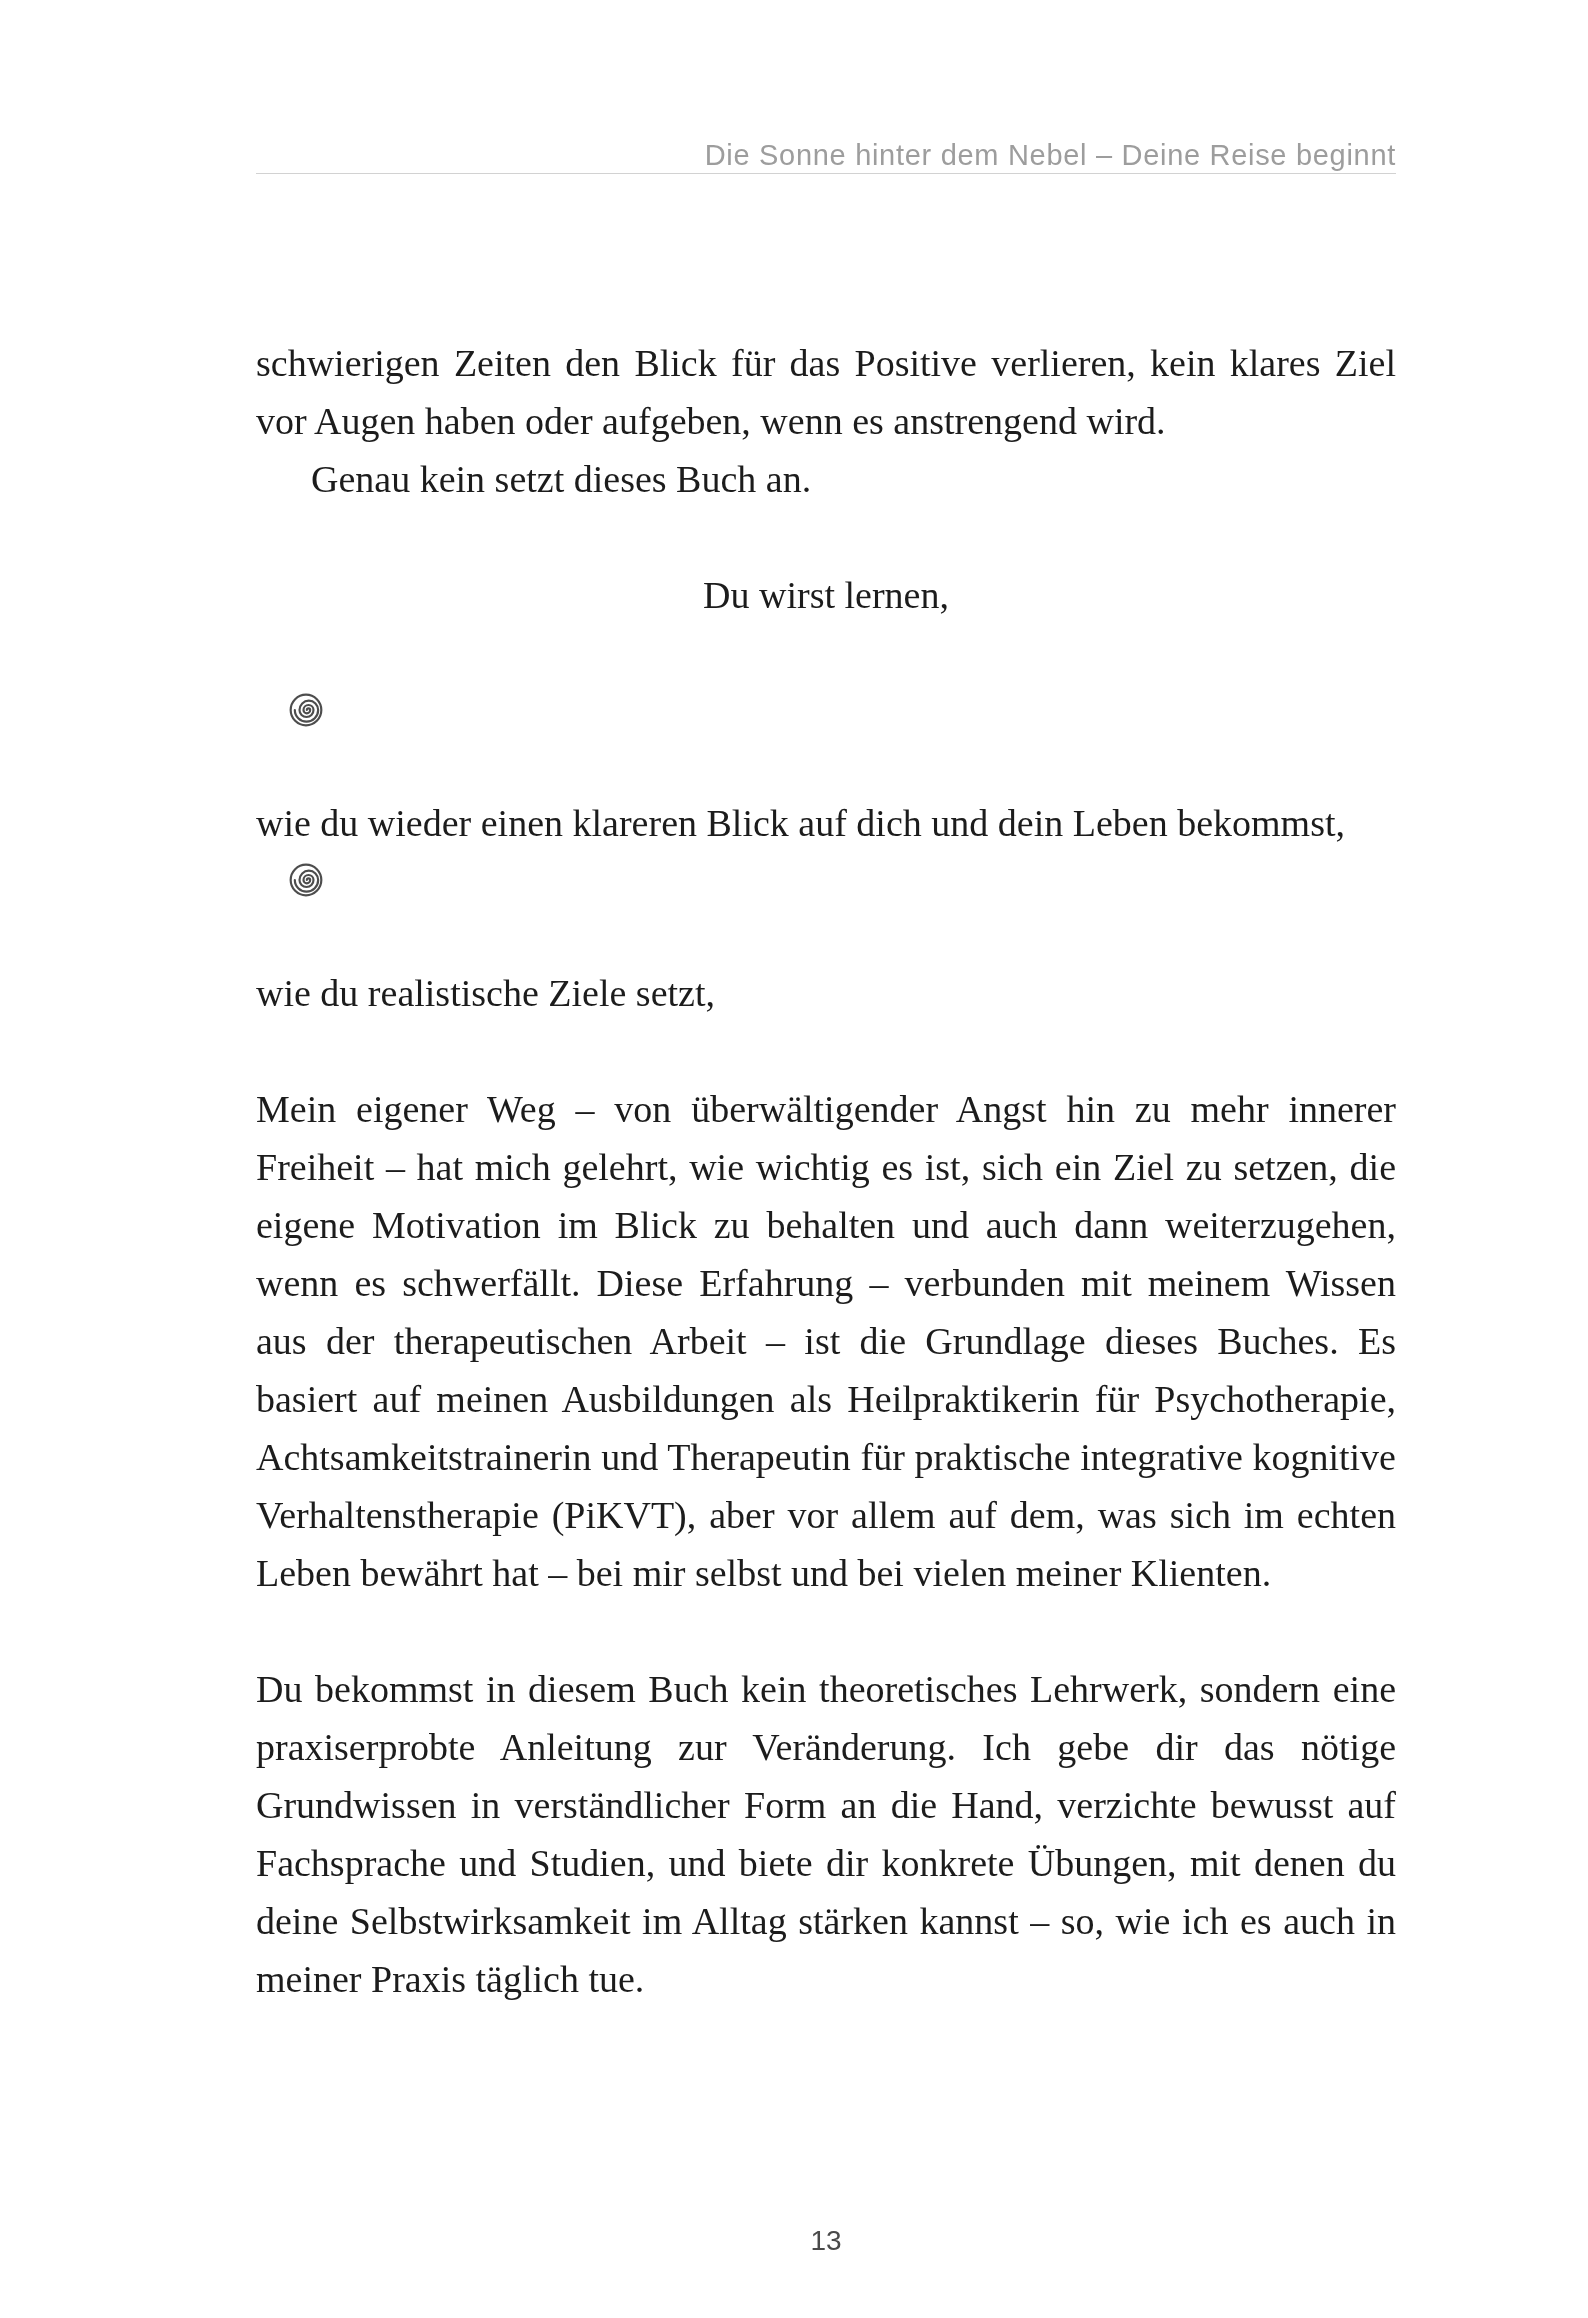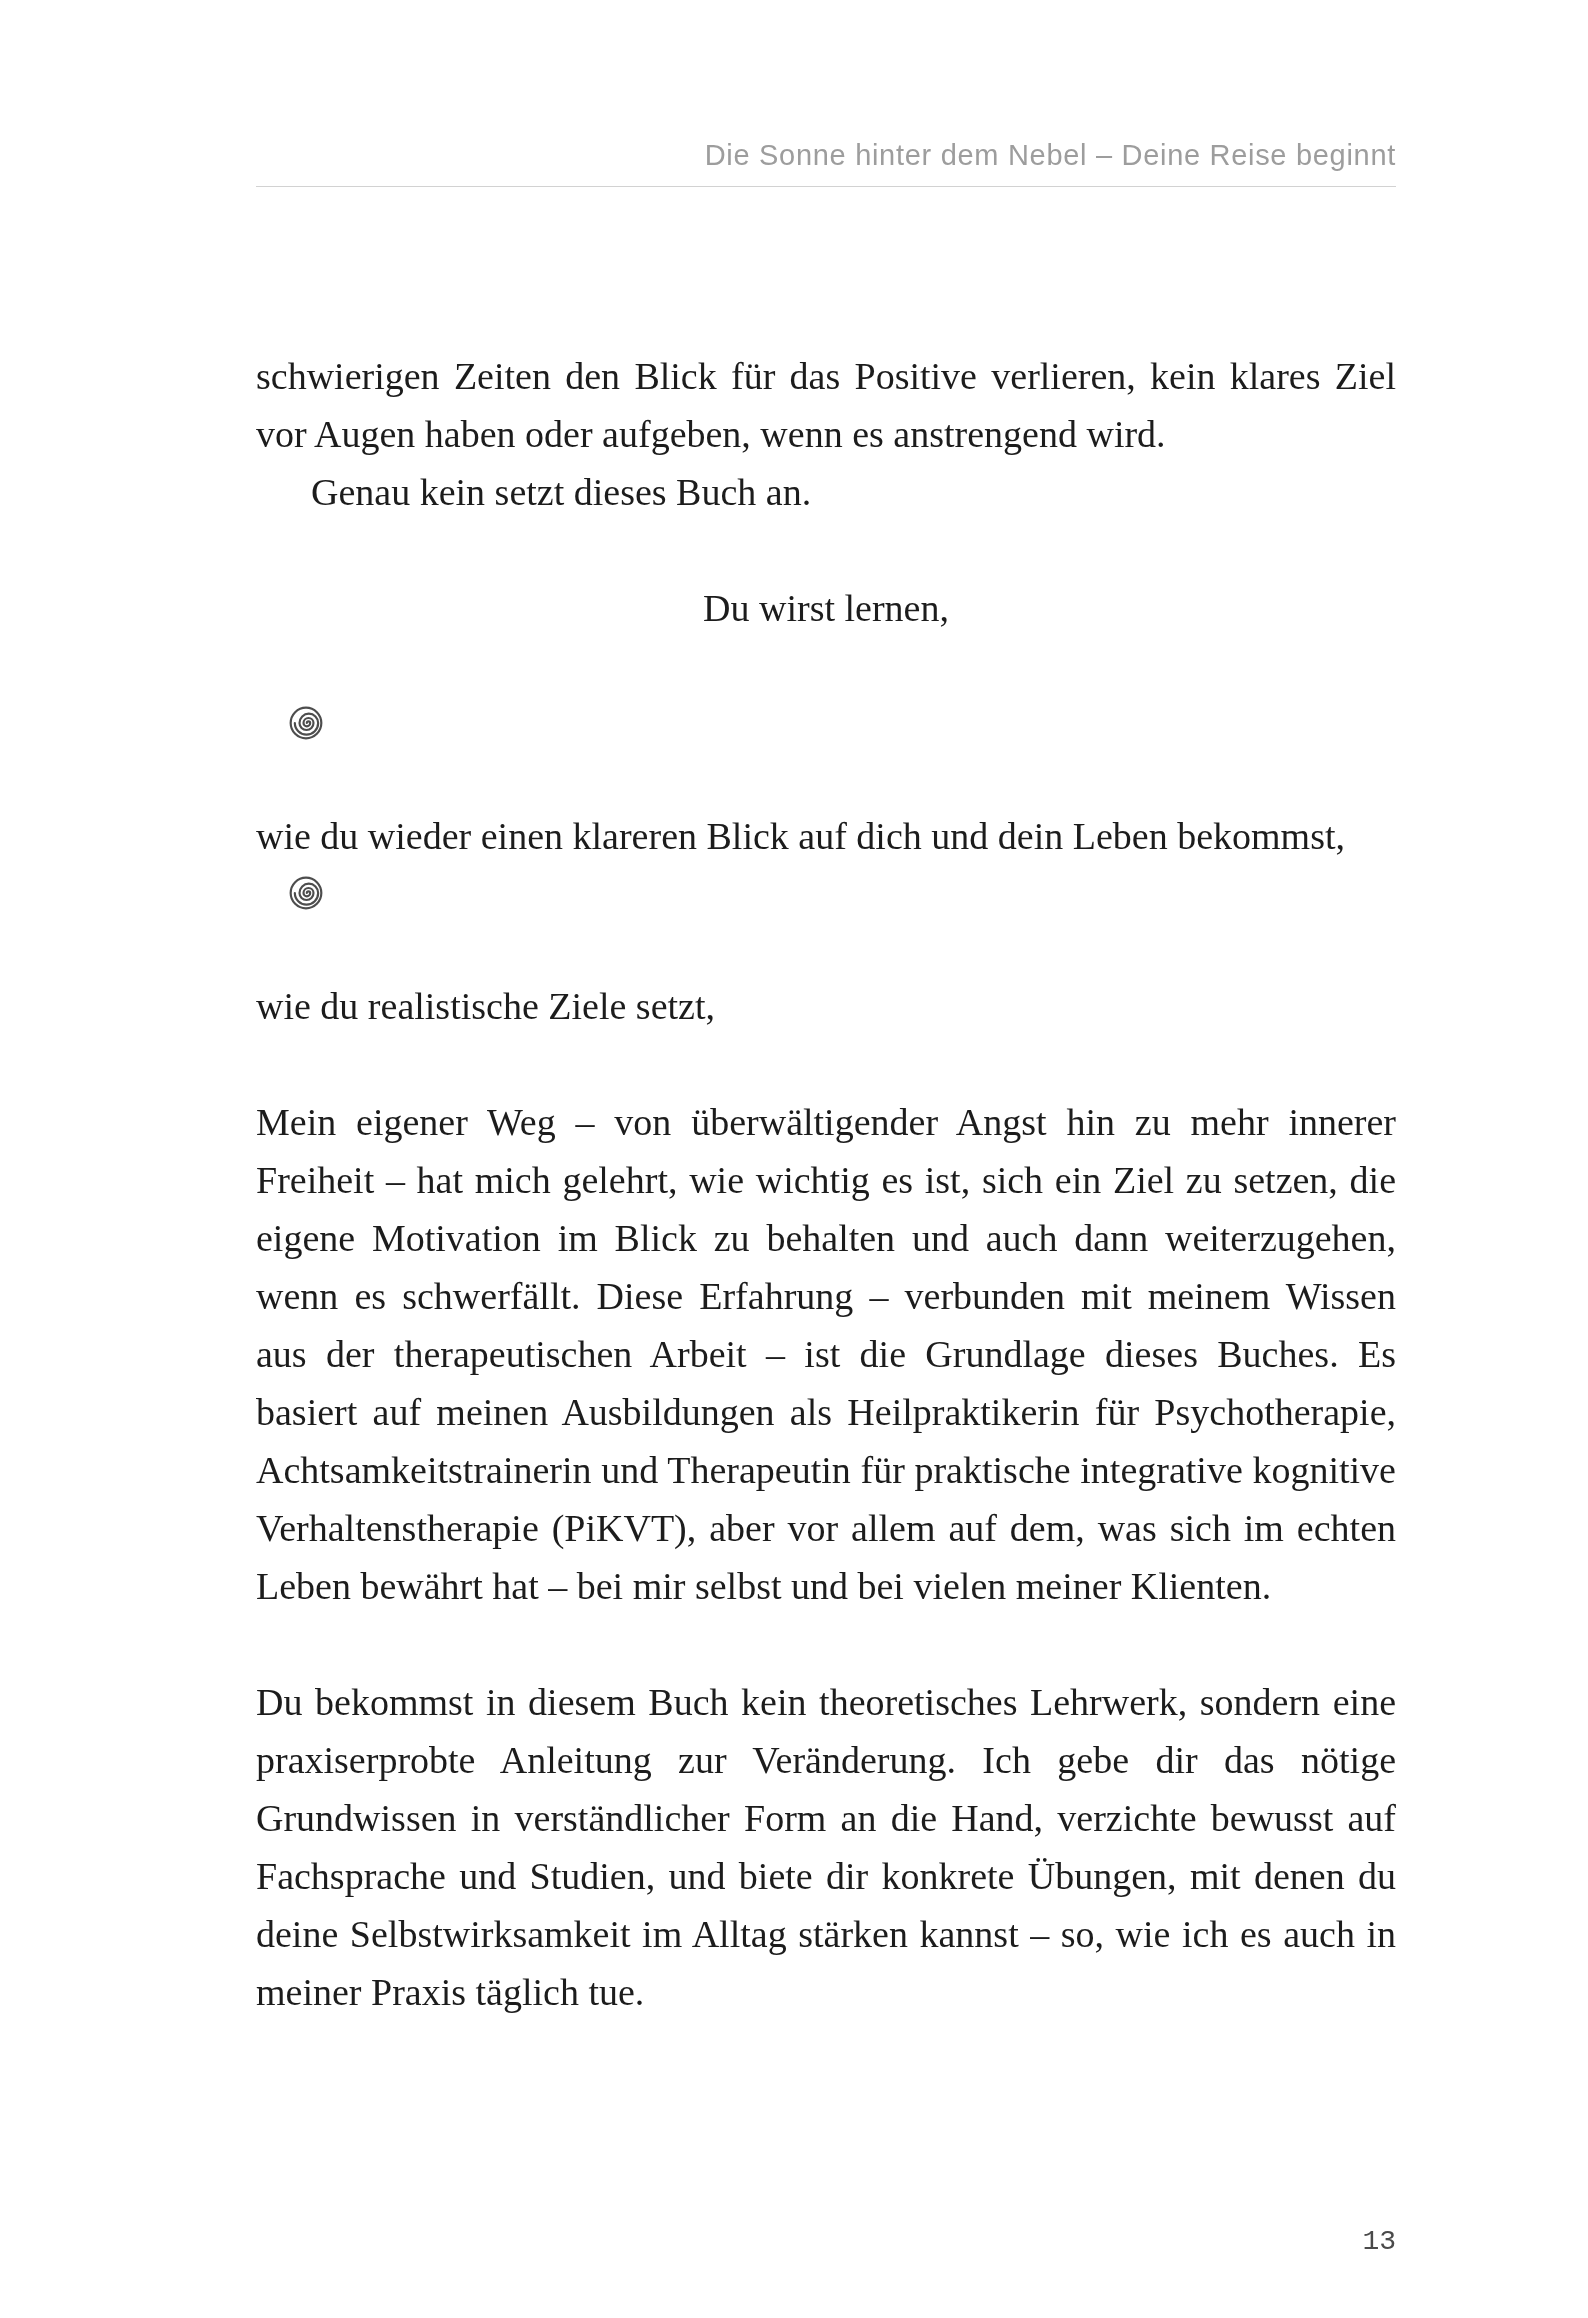--- a/index.html
+++ b/index.html
@@ -19,21 +19,21 @@
     overflow: hidden;
   }
   
   .running-head {
     text-align: right;
     font-family: "Liberation Sans", "DejaVu Sans", sans-serif;
     font-weight: 400;
     font-size: 29px;
     letter-spacing: 0.7px;
     color: #9d9d9d;
-    padding-bottom: 14px;
+    padding-bottom: 1px;
     border-bottom: 1.4px solid #d2d2d2;
   }
   
   .body-copy {
     margin-top: 160px;
     font-size: 38px;
     line-height: 58px;
     text-align: justify;
     hyphens: auto;
     -webkit-hyphens: auto;
@@ -72,22 +72,22 @@
   .bullet-text {
     flex: 1;
     text-align: justify;
   }
   
   .folio {
     position: absolute;
     bottom: 153px;
     left: 256px;
     right: 192px;
-    text-align: right;
-    font-family: Liberation Mono, monospace;
+    text-align: center;
+    font-family: Liberation Sans, sans-serif;
     font-size: 28px;
     color: #4a4a4a;
   }
 </style>
 </head>
 <body>
 
 <div class="page">
 
   <div class="running-head">Die Sonne hinter dem Nebel – Deine Reise beginnt</div>

